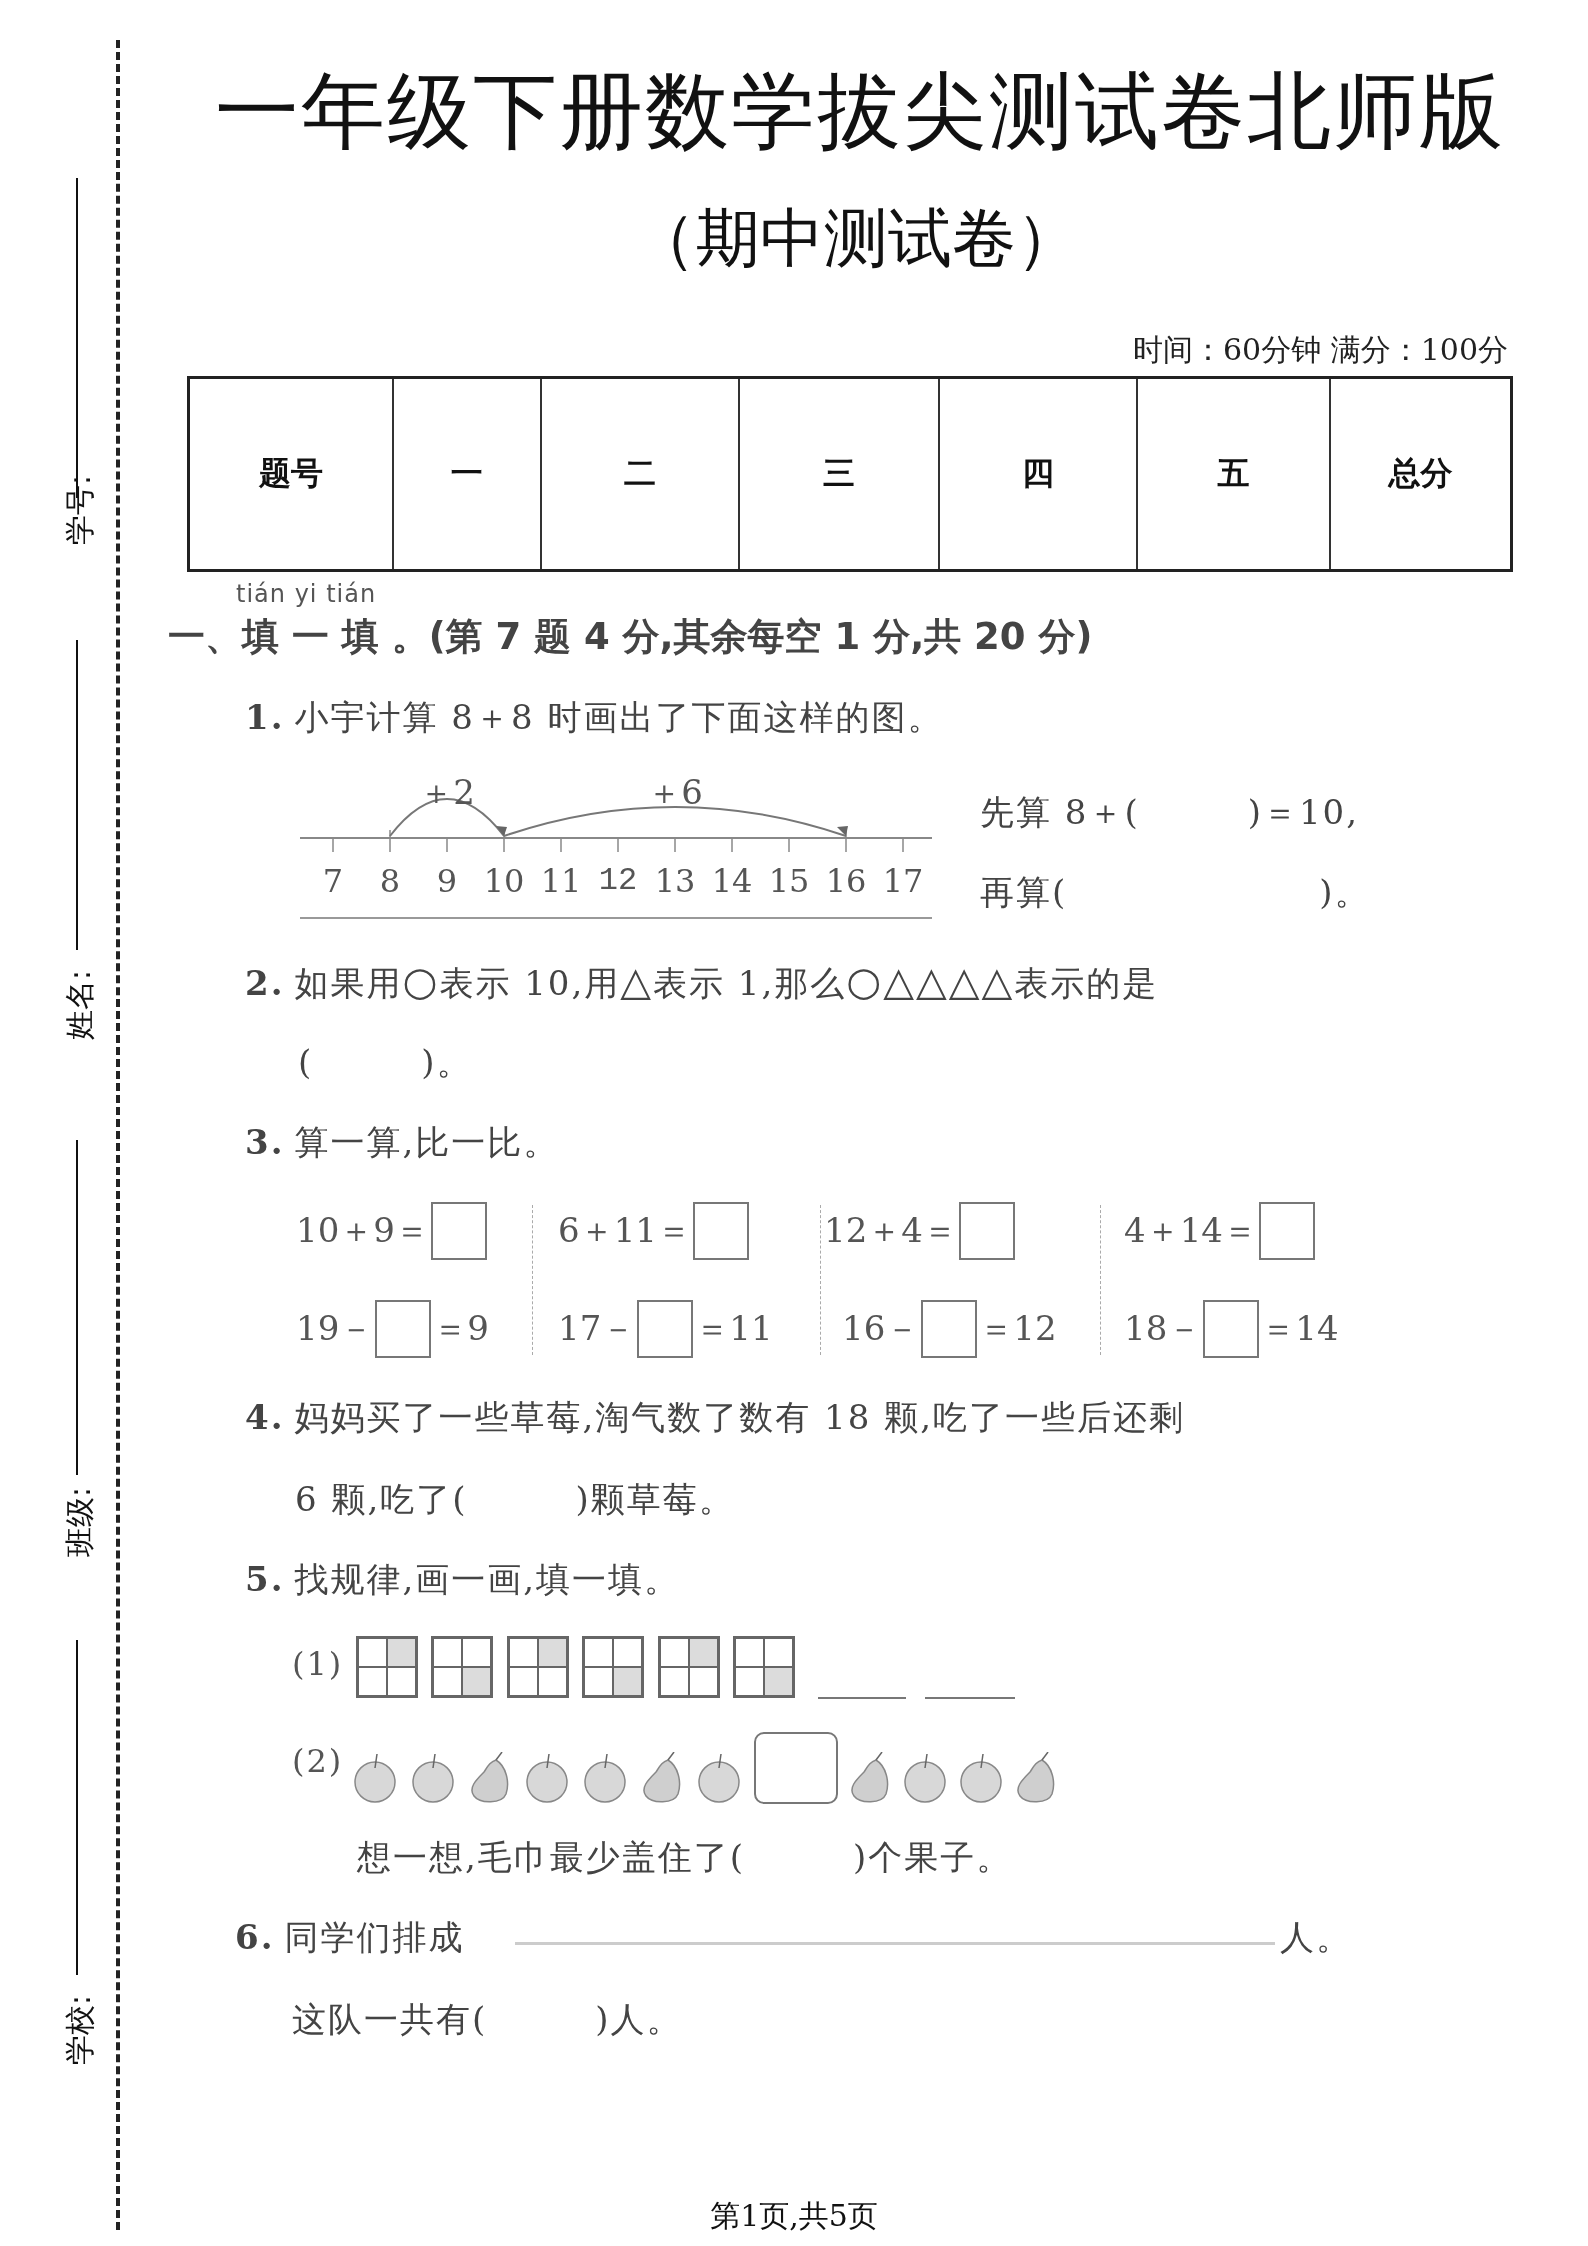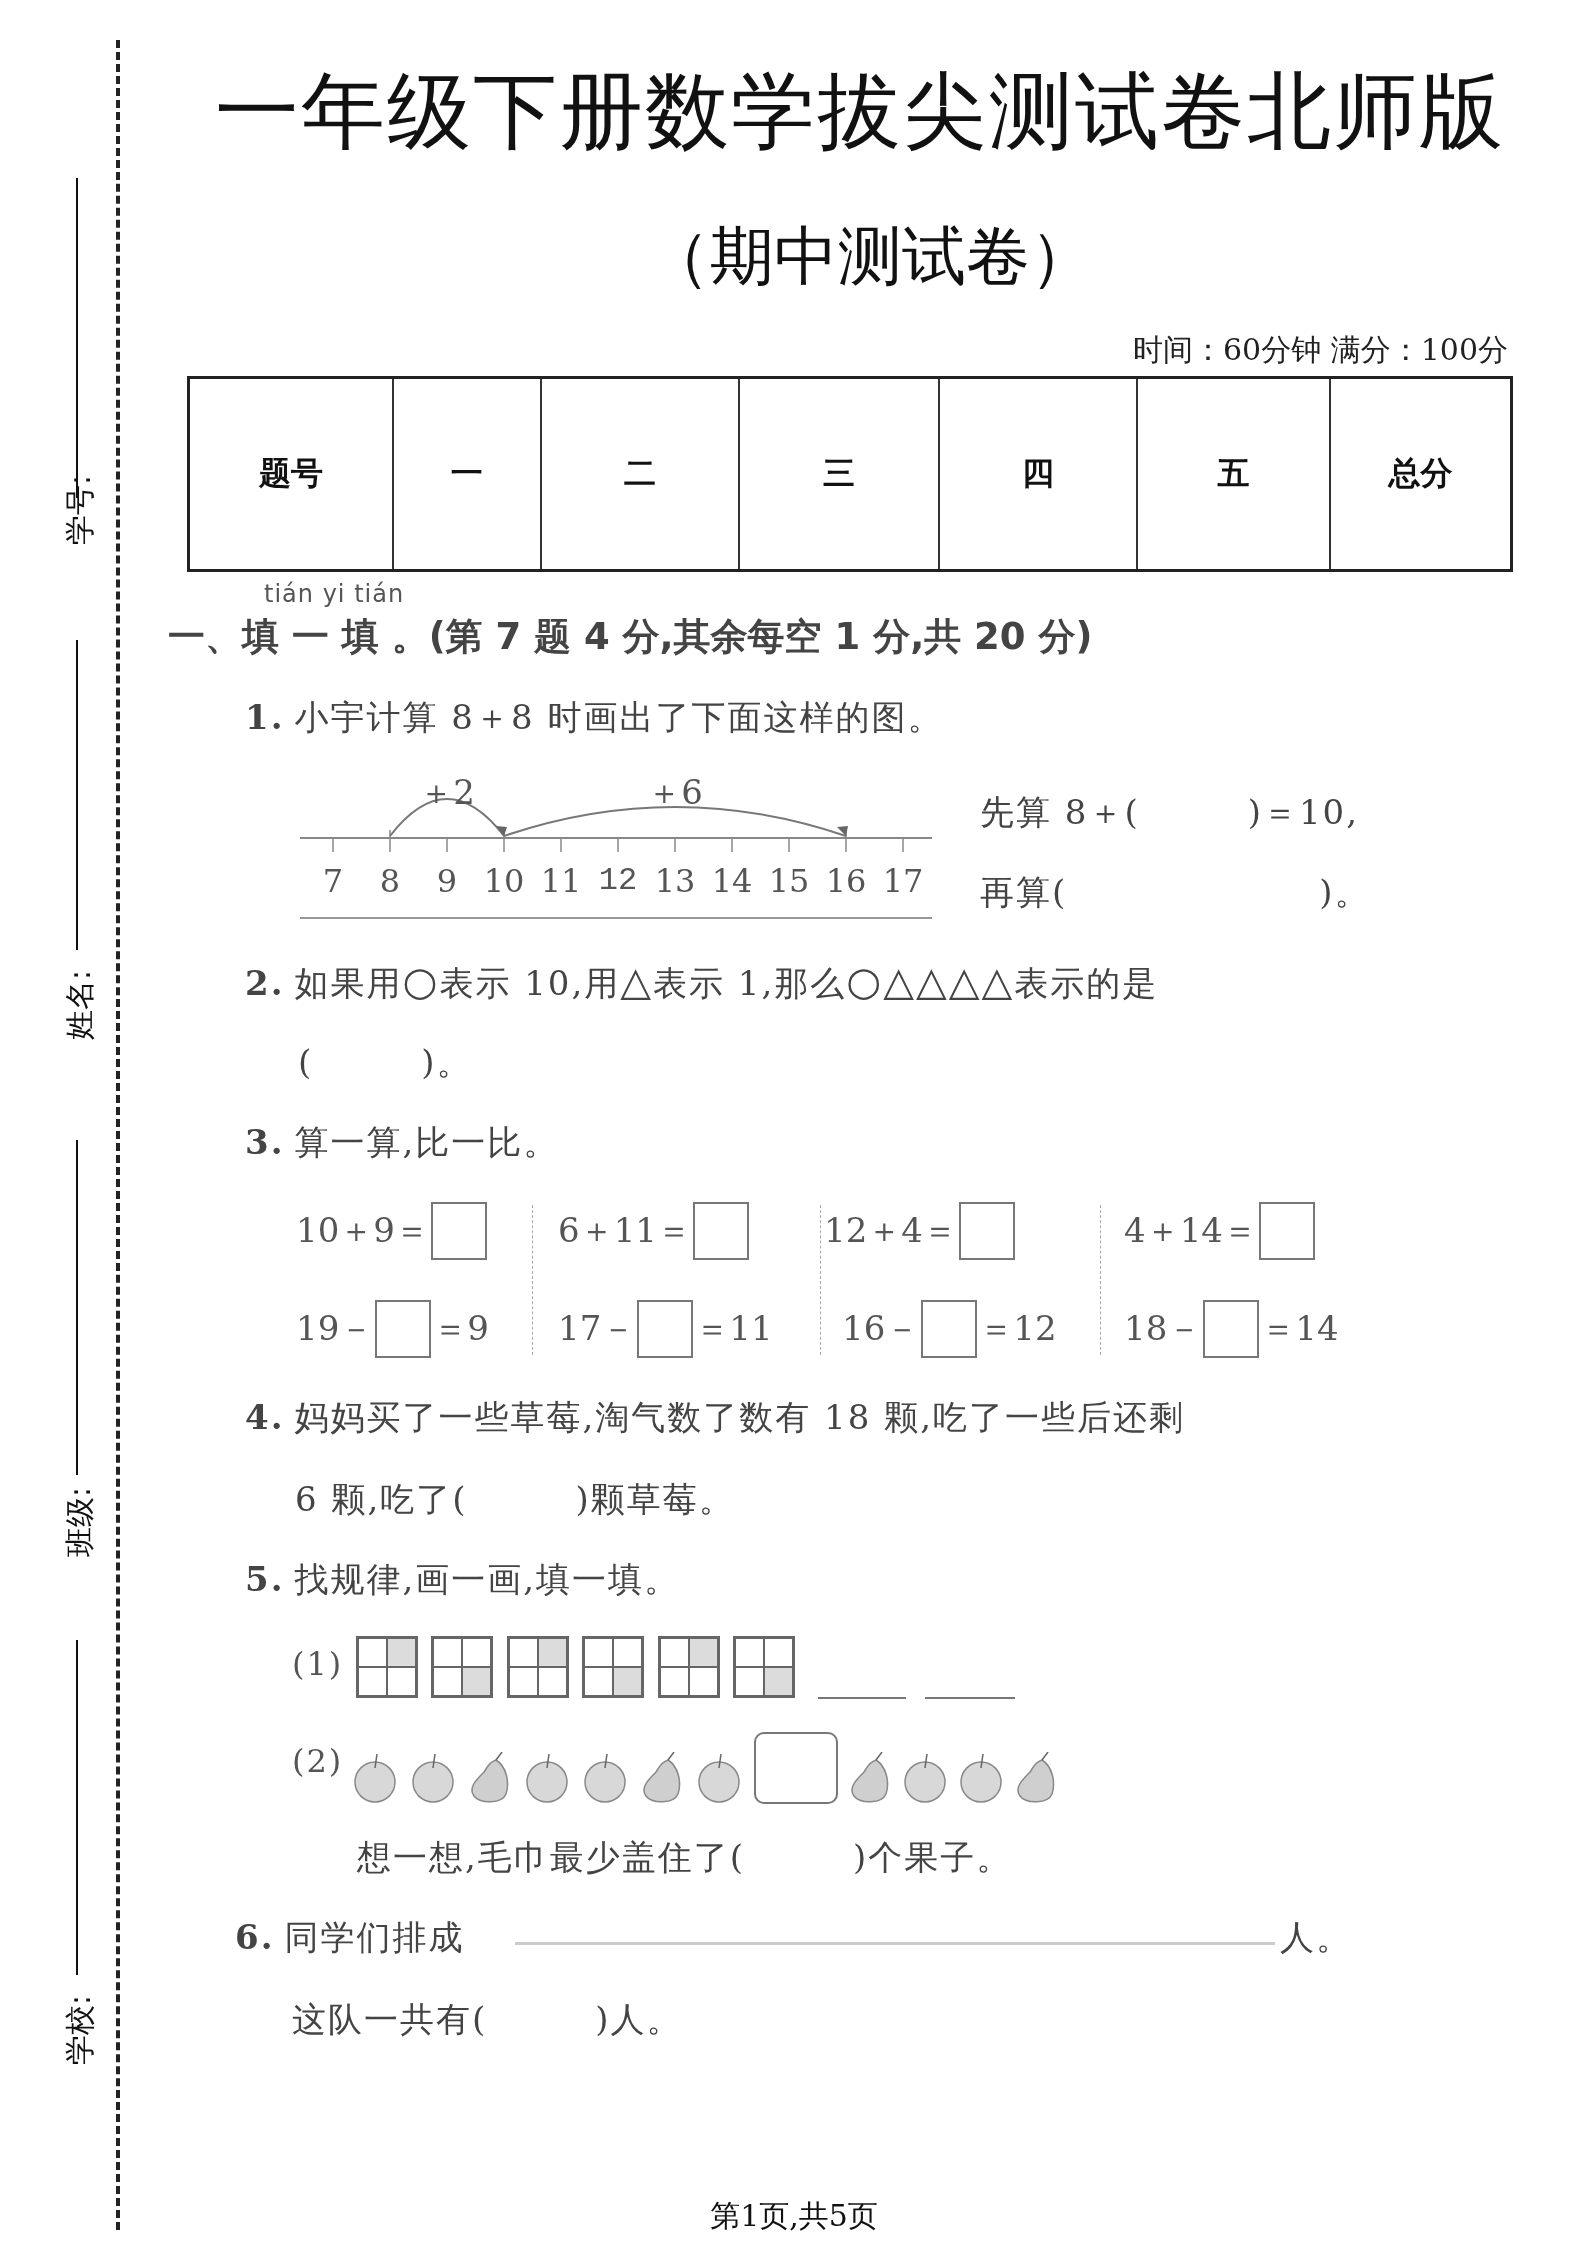--- a/index.html
+++ b/index.html
@@ -5,28 +5,28 @@
   html, body { margin:0; padding:0; }
   body { width:1588px; height:2246px; background:#ffffff; position:relative; overflow:hidden;
          font-family:"DejaVu Serif", "Liberation Serif", serif; color:#111; }
   
   .dash-line { position:absolute; left:116px; top:40px; height:2190px; width:0; border-left:4px dashed #222; }
   .margin-line { position:absolute; left:76px; width:2px; background:#111; }
   .margin-label { position:absolute; left:40px; width:80px; height:40px; transform:rotate(-90deg); transform-origin:center center;
                   font-family:"DejaVu Sans", sans-serif; font-size:30px; color:#111; text-align:center; line-height:40px; }
   
   .title { position:absolute; left:170px; top:55px; width:1380px; text-align:center; font-size:84px; letter-spacing:2px; color:#111; font-family:"DejaVu Sans", sans-serif; }
-  .subtitle { position:absolute; left:180px; top:195px; width:1380px; text-align:center; font-size:64px; color:#111; font-family:"DejaVu Sans", sans-serif;margin-top:18px; }
+  .subtitle { position:absolute; left:166px; top:195px; width:1380px; text-align:center; font-size:64px; color:#111; font-family:"DejaVu Sans", sans-serif; }
   .meta { position:absolute; right:80px; top:330px; font-size:30px; color:#222; }
   
   table.score { position:absolute; left:187px; top:376px; width:1326px; height:196px; border-collapse:collapse; border:3px solid #222; }
   table.score td { border:2px solid #333; text-align:center; font-family:"DejaVu Sans", sans-serif; font-weight:bold; font-size:32px; color:#111; }
   table.score tr { height:98px; }
   
-  .pinyin { position:absolute; left:264px; top:580px; font-family:"DejaVu Sans", sans-serif; font-size:24px; color:#555; letter-spacing:1px; }
+  .pinyin { position:absolute; left:236px; top:580px; font-family:"DejaVu Sans", sans-serif; font-size:24px; color:#555; letter-spacing:1px; }
   .section-heading { position:absolute; left:168px; top:612px; font-family:"DejaVu Sans", sans-serif; font-weight:bold; font-size:37px; color:#444; }
   .q { position:absolute; font-size:34px; color:#444; letter-spacing:2px; }
   .qnum { font-weight:bold; font-family:"DejaVu Serif", serif; color:#444; margin-right:10px; }
   
   .nl-wrap { position:absolute; left:300px; top:770px; width:640px; height:160px; }
   .nl-tick-label { position:absolute; top:92px; font-size:32px; color:#555; transform:translateX(-50%); }
   .nl-jump-label { position:absolute; top:0; font-size:34px; color:#555; transform:translateX(-50%); }
   
   .eq { position:absolute; font-size:34px; color:#555; white-space:nowrap; display:flex; align-items:center; }
   .box { display:inline-block; width:52px; height:54px; border:2px solid #777; background:#fff; margin:0 2px; }

